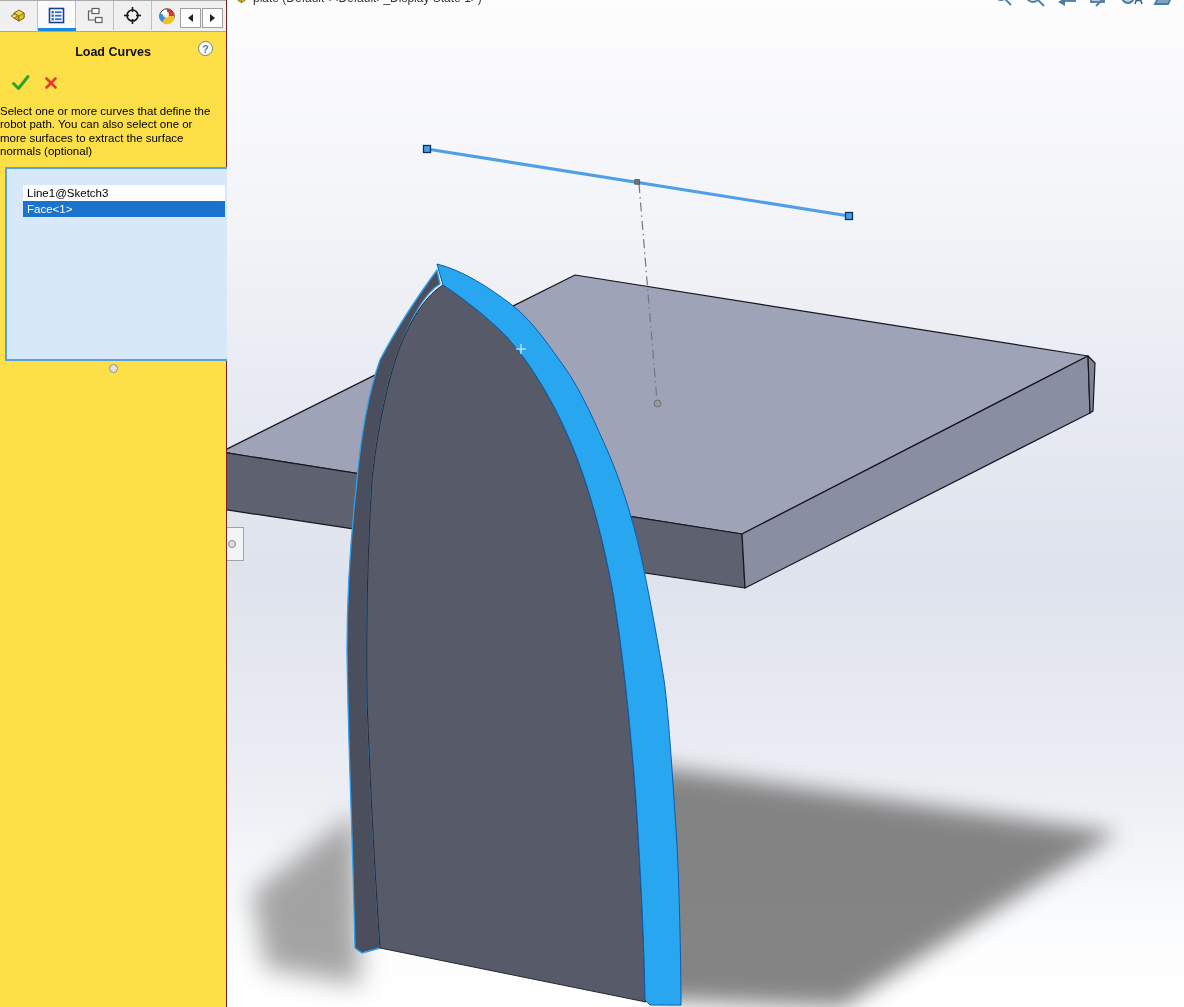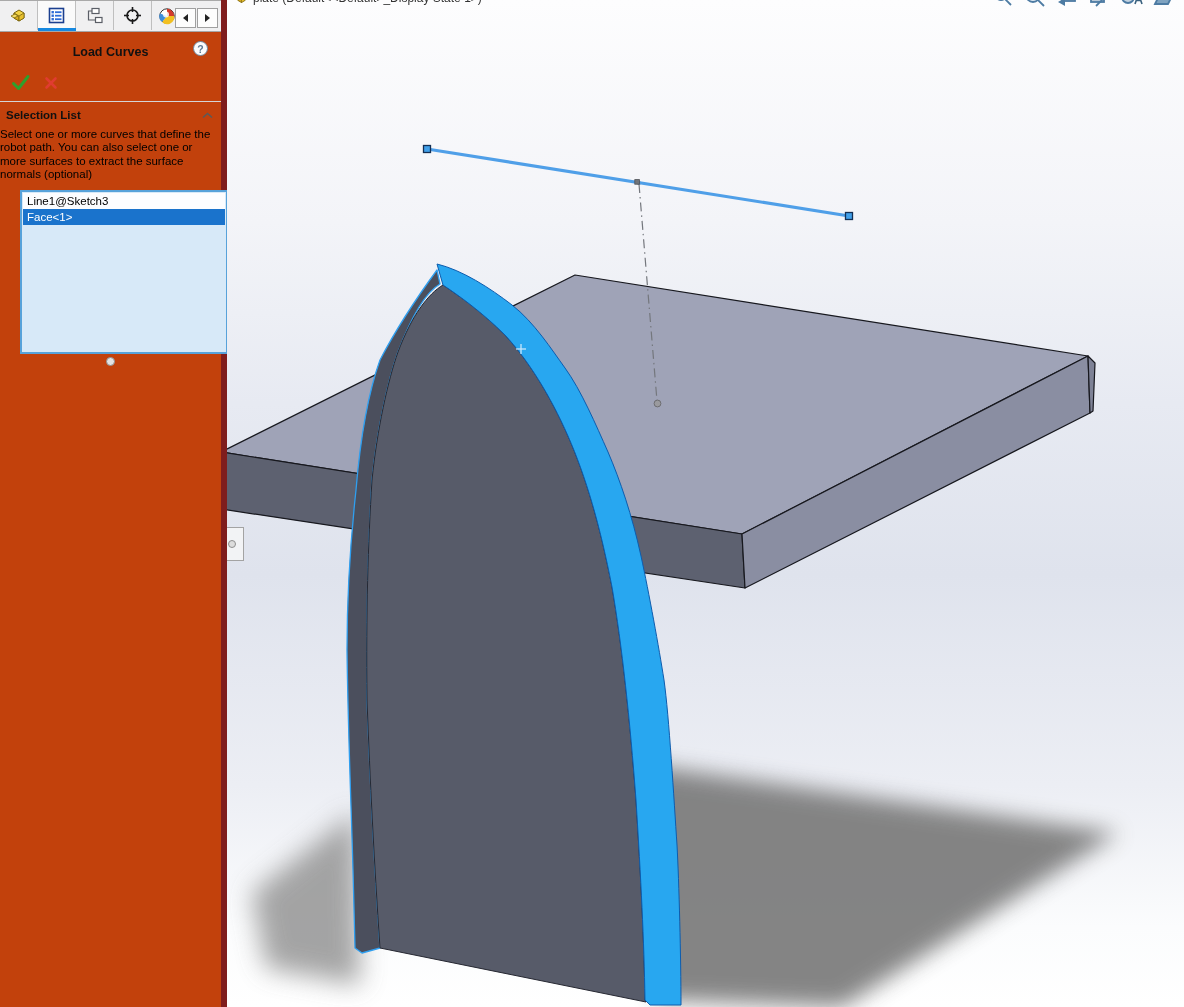--- a/index.html
+++ b/index.html
@@ -1,21 +1,21 @@
 <!DOCTYPE html>
 <html><head>
 <meta charset="utf-8">
 <style>
   html,body{margin:0;padding:0;background:#fff;}
   body{font-family:"Liberation Sans","DejaVu Sans",sans-serif;-webkit-font-smoothing:antialiased;}
   .app{position:relative;width:1184px;height:1007px;overflow:hidden;display:flex;}
 
   
-  .panel{position:relative;width:227px;min-width:227px;height:100%;background:#c2410c;
-         border-right:6px solid #7f1d1d;box-sizing:border-box;}
+  .panel{position:relative;width:227px;min-width:227px;height:100%;background:#fde047;
+         border-right:1px solid #7f1d1d;box-sizing:border-box;}
   .win-accent{position:absolute;left:0;top:0;width:2px;height:30px;}
   .tabbar{position:relative;height:30px;background:#f0f0f1;border-top:1px solid #a9a9a9;
           border-bottom:1px solid #a7a7a7;display:flex;}
   .tab{width:38px;height:29px;display:flex;align-items:center;justify-content:center;
        border-right:1px solid #bfbfbf;box-sizing:border-box;cursor:default;}
   .tab.active{background:#fafafa;}
   .tab-underline{position:absolute;left:38px;top:27px;width:38px;height:3px;background:#1789e0;}
   .tab-arrows{position:absolute;right:3px;top:7px;display:flex;}
   .tab-arrow{width:21px;height:20px;border:1px solid #a0a0a0;background:#fdfdfd;
              display:flex;align-items:center;justify-content:center;margin-left:1px;box-sizing:border-box;}
@@ -28,22 +28,22 @@
             border-radius:50%;color:#5c7891;font-size:10.5px;font-weight:bold;line-height:15px;
             text-align:center;box-sizing:border-box;background:#fbfbfc;}
   .actions{display:flex;align-items:center;gap:13px;padding:8px 0 6px 11px;}
   .divider{border-top:1px solid #d5d5d6;margin:4px 0 0 0;}
 
   .section-header{display:flex;align-items:center;justify-content:space-between;
                   padding:7px 8px 4px 6px;}
   .section-header .label{font-size:11.5px;font-weight:bold;color:#111;}
   .instructions{margin:3px 6px 8px 0;font-size:11.5px;line-height:13.4px;color:#000;}
 
-  .listbox{margin-left:20px;width:202px;height:158px;background:#d7e9f8;border:2px solid #57a2da;
-           box-sizing:content-box;padding:1px;overflow:hidden;}
+  .listbox{margin-left:5px;width:202px;height:158px;background:#d7e9f8;border:2px solid #57a2da;
+           box-sizing:content-box;padding:16px;overflow:hidden;}
   .list-item{height:16px;line-height:16px;font-size:11.5px;padding-left:4px;color:#000;
              background:#fcfdff;white-space:nowrap;overflow:hidden;}
   .list-item.selected{background:#1a73cc;color:#fff;}
   .resize-dot{width:7px;height:7px;border:1px solid #8f8f8f;border-radius:50%;background:#e3e3e3;
               margin:3px auto 0 auto;}
 
   
   .viewport{position:relative;flex:1;height:100%;overflow:hidden;
     background:linear-gradient(180deg,#fdfdfe 0%,#f3f4f8 22%,#e7eaf2 40%,#dfe3ed 57%,#eceef4 78%,#fbfcfd 92%,#ffffff 100%);}
   .scene{position:absolute;left:0;top:0;width:100%;height:100%;}
@@ -134,26 +134,20 @@
       <svg width="14" height="14" viewBox="0 0 14 14" style="cursor:pointer">
         <g>
           <line x1="2.5" y1="2.5" x2="11.5" y2="11.5" stroke="#e03c31" stroke-width="2.6" stroke-linecap="round"></line>
           <line x1="11.5" y1="2.5" x2="2.5" y2="11.5" stroke="#e03c31" stroke-width="2.6" stroke-linecap="round"></line>
         </g>
       </svg>
     </div>
 
     <div class="divider"></div>
 
-    <div class="section-header">
-      <span class="label">Selection List</span>
-      <svg width="11" height="7" viewBox="0 0 11 7">
-        <polyline points="1,5.5 5.5,1.5 10,5.5" fill="none" stroke="#5a5a5a" stroke-width="1.6"></polyline>
-      </svg>
-    </div>
 
     <p class="instructions">Select one or more curves that define the robot path. You can also select one or more surfaces to extract the surface normals (optional)</p>
 
     <div class="listbox">
       <div class="list-item">Line1@Sketch3</div>
       <div class="list-item selected">Face&lt;1&gt;</div>
     </div>
     <div class="resize-dot"></div>
   </aside>
 

